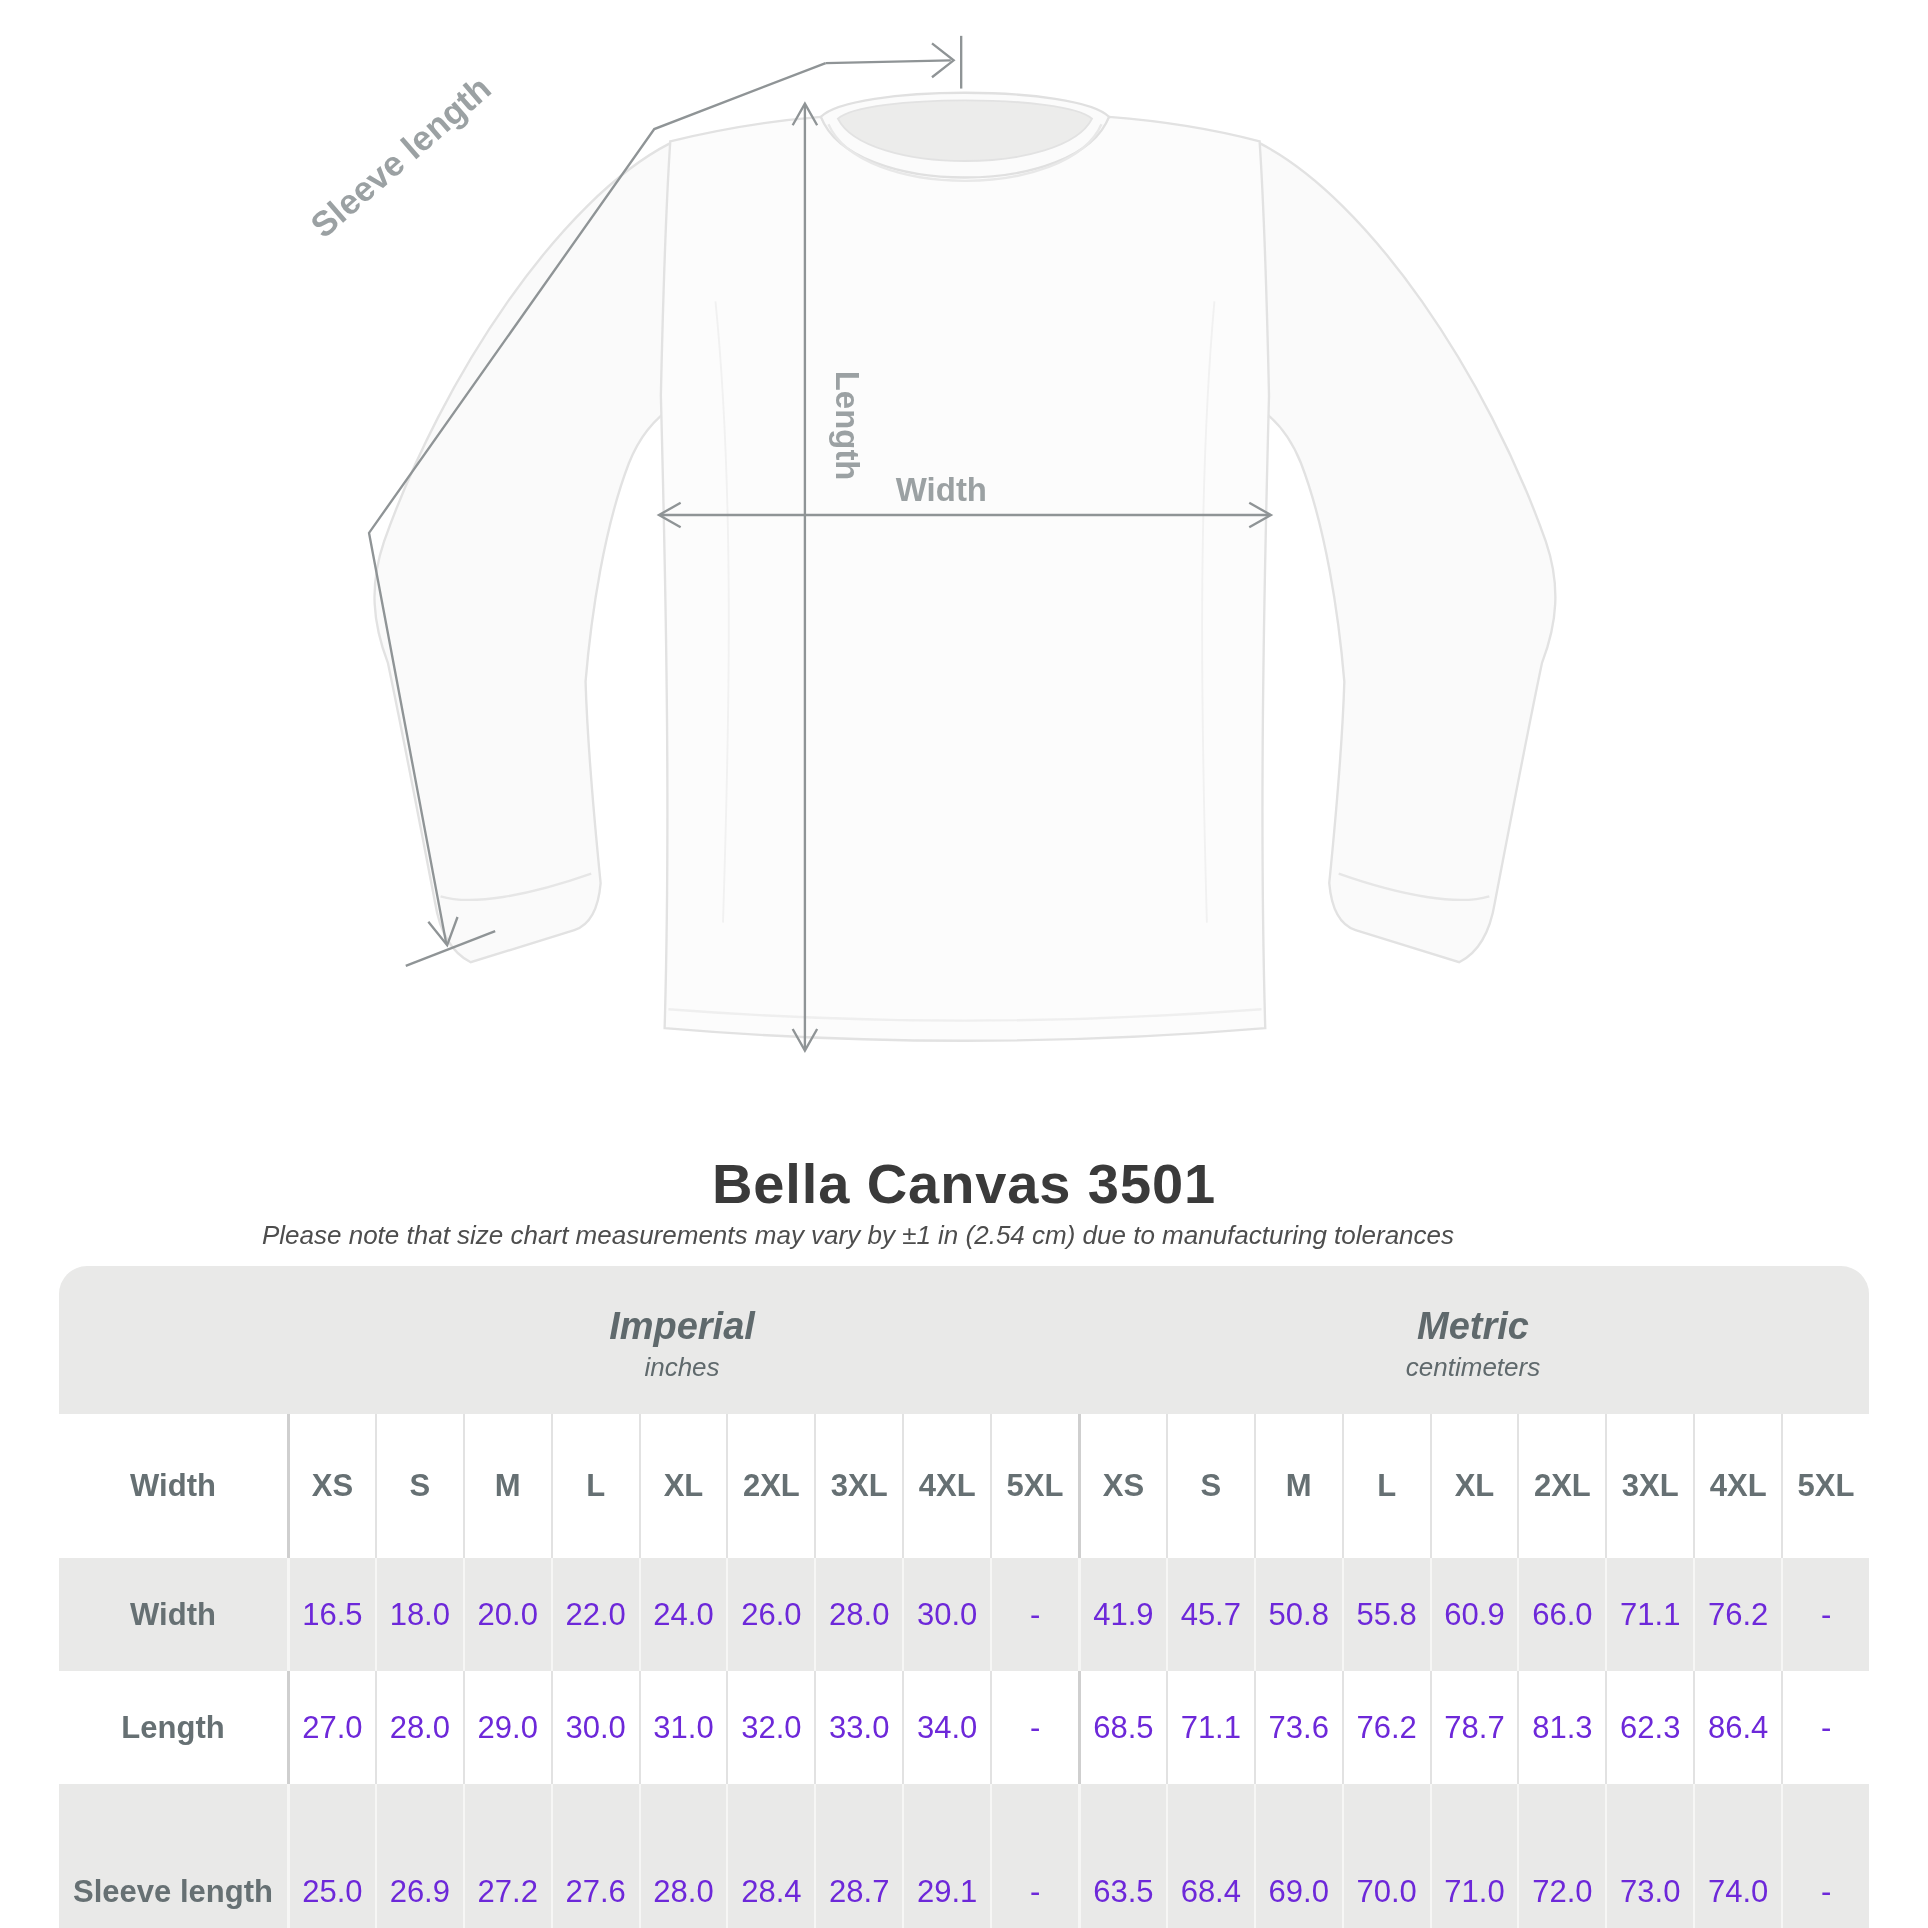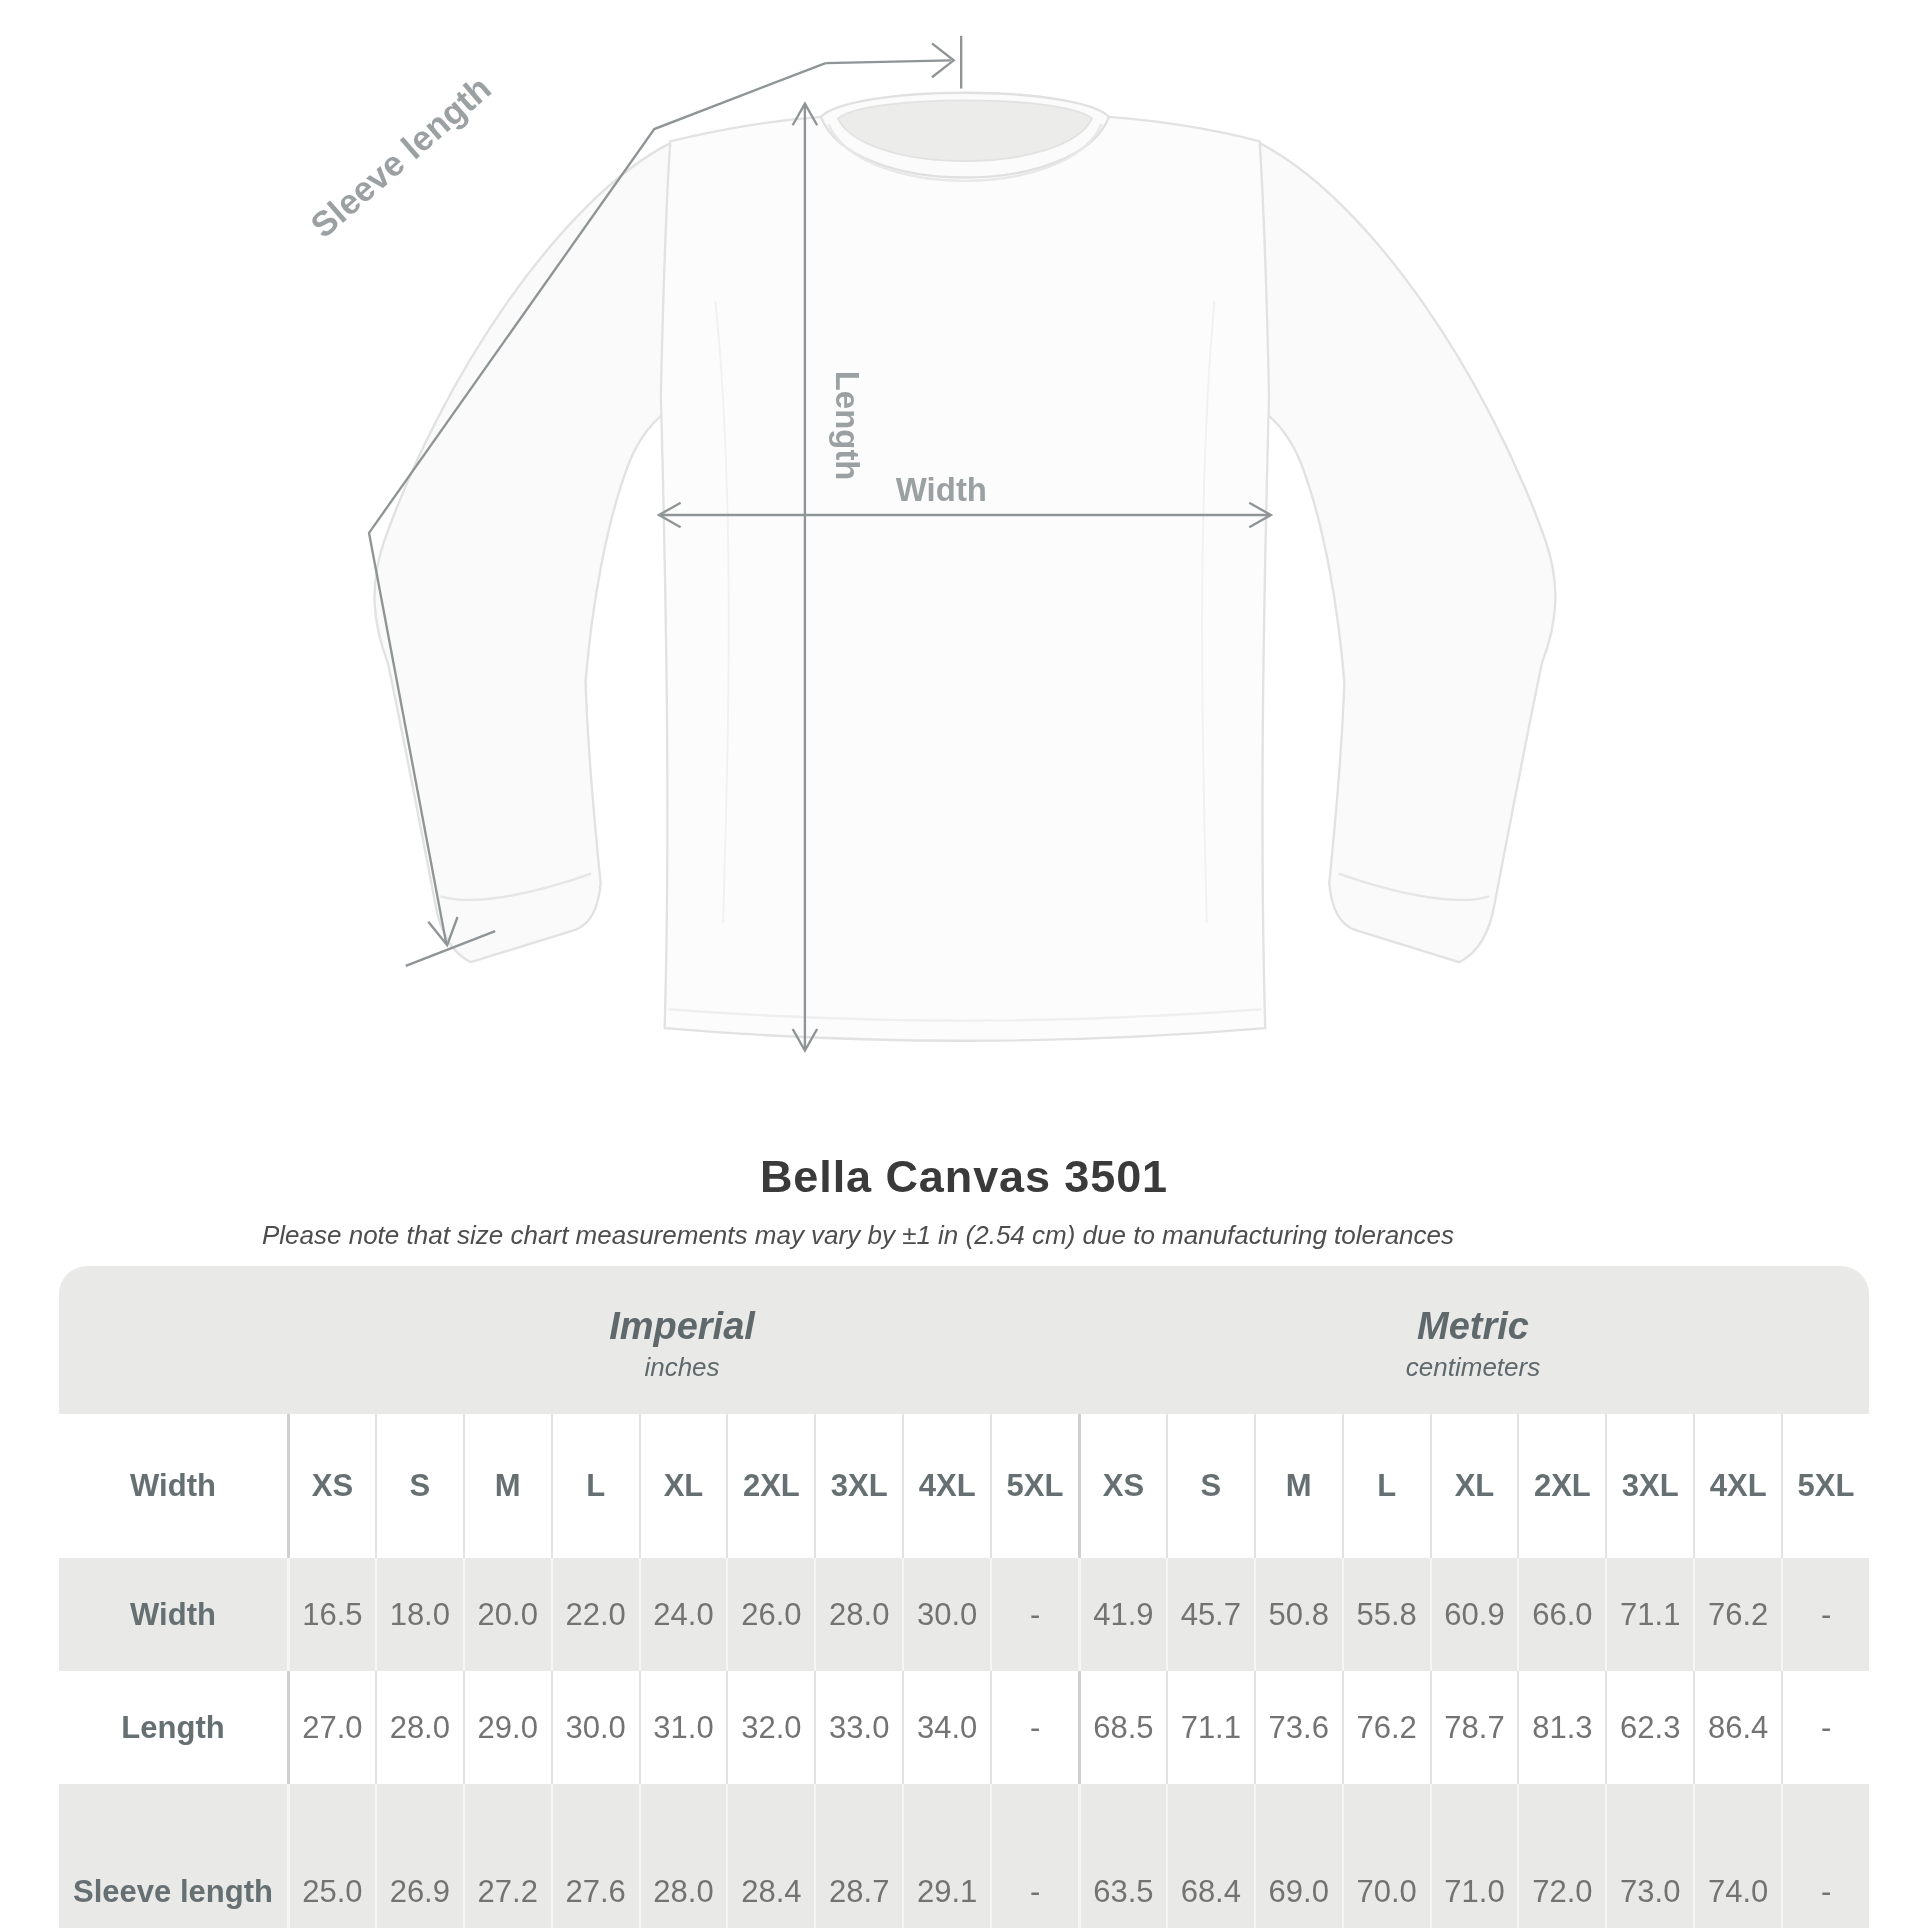--- a/index.html
+++ b/index.html
@@ -6,21 +6,21 @@
   .page{position:relative;width:1928px;height:1928px;background:#fff;overflow:hidden;
         font-family:"Liberation Sans",sans-serif;}
 
   
   .diagram{position:absolute;left:0;top:0;width:1928px;height:1111px;}
   .mline{stroke:#8f9496;stroke-width:2.5;fill:none;}
   .mlabel{fill:#9ba1a3;font-weight:bold;font-family:"Liberation Sans",sans-serif;}
 
   
   .title{position:absolute;left:0;top:1151px;width:1928px;text-align:center;
-         font-size:45px;font-weight:bold;color:#3a3a3a;letter-spacing:0.9px;}
+         font-size:56px;font-weight:bold;color:#3a3a3a;letter-spacing:0.9px;}
   .subtitle{position:absolute;left:0;top:1220px;width:1716px;text-align:center;
          font-size:26px;font-style:italic;color:#4d4d4d;}
 
   
   .table{position:absolute;left:59px;top:1266px;width:1810px;height:734px;
          border-radius:28px;overflow:hidden;background:#fff;
          display:grid;grid-template-columns:228px repeat(18,1fr);
          grid-template-rows:148px 144px 113px 113px 1fr;}
   .hdr{grid-column:1/-1;background:#e9e9e8;position:relative;}
   .unit-group{position:absolute;top:53%;transform:translate(-50%,-50%);text-align:center;color:#5f696c;}
@@ -28,21 +28,21 @@
   .unit-sub{font-size:26px;font-style:italic;margin-top:4px;}
   .row{display:contents;}
   .c{display:flex;align-items:center;justify-content:center;background:#fff;}
   .row-g .c{background:#e9e9e8;}
   .row-w .c:not(:first-child){border-left:2.8px solid #e2e2e2;}
   .row-w .c.gs{border-left:3.8px solid #cfcfcf;}
   .row-g .c:not(:first-child){border-left:2.8px solid #f6f6f5;}
   .row-g .c.gs{border-left:3.8px solid #f6f6f5;}
   .rl{font-size:31px;font-weight:bold;color:#667073;}
   .sz{font-size:31px;font-weight:bold;color:#667073;}
-  .v{font-size:31px;color:#737373;}
+  .v{font-size:31px;color:#6d28d9;}
 </style>
 </head>
 <body>
 
 <div class="page">
 
   <svg class="diagram" viewBox="0 0 2048 1180">
     <g>
 
       <path d="M712,152 C595,212 470,400 408,575 C392,622 396,662 412,704 C428,780 448,885 462,958

